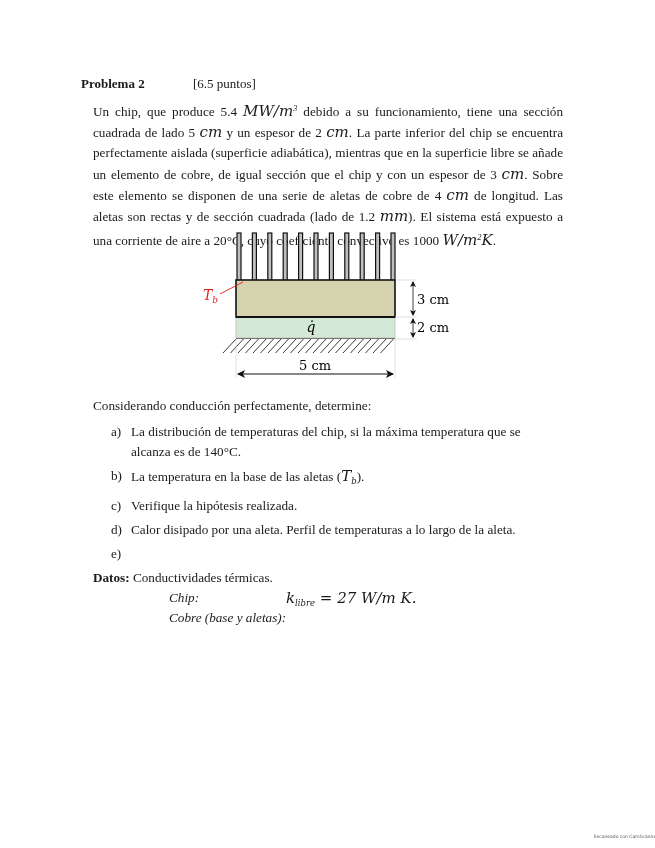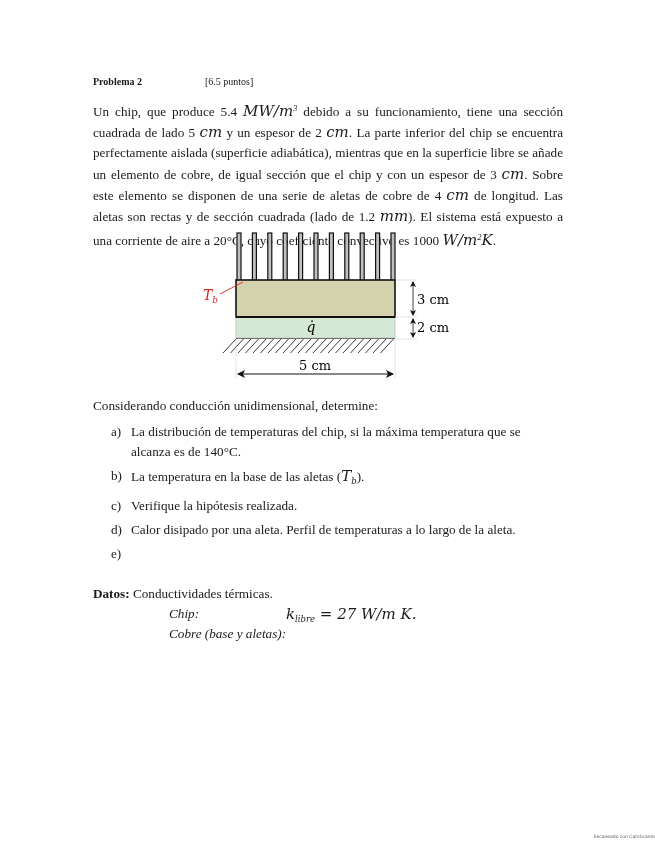--- a/index.html
+++ b/index.html
@@ -1,32 +1,32 @@
 <!DOCTYPE html>
 <html><head>
   <meta charset="utf-8">
   <style>
     html, body { margin: 0; padding: 0; background: #ffffff; }
     body { width: 655px; height: 848px; position: relative; overflow: hidden;
       font-family: "Liberation Serif", "DejaVu Serif", serif; color: #1a1a1a; }
     .page { position: absolute; left: 0; top: 0; width: 655px; height: 848px; }
-    .header { position: absolute; left: 93px; top: 76px; font-size: 10px; white-space: nowrap; }
+    .header { position: absolute; left: 81px; top: 76px; font-size: 13px; white-space: nowrap; }
     .header .title { font-weight: bold; display: inline-block; width: 112px; }
     .para { position: absolute; left: 93px; top: 98px; width: 470px; font-size: 13.2px;
       line-height: 20.2px; text-align: justify; }
     .para p { margin: 0; }
     .m { font-family: "DejaVu Serif", serif; font-style: italic; font-size: 15px; }
     .sup { font-size: 8.5px; vertical-align: 5px; font-style: italic; }
     .figure { position: absolute; left: 195px; top: 228px; width: 265px; height: 155px; }
     .considering { position: absolute; left: 93px; top: 398px; font-size: 13.2px; white-space: nowrap; }
     .list { position: absolute; left: 111px; top: 422px; width: 452px; font-size: 13.2px; line-height: 20.2px; margin:0; padding:0; list-style: none; }
     .list li { position: relative; padding-left: 20px; margin-bottom: 4px; }
     .list li .lbl { position: absolute; left: 0; top: 0; }
     .list li.first { margin-bottom: 4px; }
-    .datos { position: absolute; left: 93px; top: 584px; font-size: 13.2px; line-height: 20px; }
+    .datos { position: absolute; left: 93px; top: 568px; font-size: 13.2px; line-height: 20px; }
     .datos .b { font-weight: bold; }
     .row { position: relative; height: 20px; }
     .row .k { position: absolute; left: 76px; white-space: nowrap; font-style: italic; }
     .row .v { position: absolute; left: 193px; white-space: nowrap; }
     .sub { font-size: 8.5px; vertical-align: -3px; font-style: italic; font-family: "DejaVu Serif", serif; }
     .watermark { position: absolute; left: 594px; top: 834px; font-family: "DejaVu Sans", sans-serif; font-size: 4.5px; color: #555; white-space: nowrap; }
   </style>
 </head>
 <body>
 
@@ -102,21 +102,21 @@
     <line x1="218" y1="54" x2="218" y2="87" stroke="#111" stroke-width="0.8" marker-start="url(#arrs)" marker-end="url(#arrs)"></line>
     <line x1="218" y1="91" x2="218" y2="109" stroke="#111" stroke-width="0.8" marker-start="url(#arrs)" marker-end="url(#arrs)"></line>
     <text x="222" y="76" font-family="DejaVu Serif, serif" font-size="13">3 cm</text>
     <text x="222" y="104" font-family="DejaVu Serif, serif" font-size="13">2 cm</text>
     <line x1="41" y1="111" x2="41" y2="150" stroke="#ccc" stroke-width="0.6"></line>
     <line x1="200" y1="111" x2="200" y2="150" stroke="#ccc" stroke-width="0.6"></line>
     <line x1="43" y1="146" x2="198" y2="146" stroke="#111" stroke-width="1" marker-start="url(#arr)" marker-end="url(#arr)"></line>
     <text x="120" y="142" text-anchor="middle" font-family="DejaVu Serif, serif" font-size="13">5 cm</text>
   </svg>
 
-  <div class="considering">Considerando conducción unidimensional, determine:</div>
+  <div class="considering">Considerando conducción perfectamente, determine:</div>
 
   <ul class="list">
     <li class="first"><span class="lbl">a)</span><span>La distribución de temperaturas del chip, si la máxima temperatura que se alcanza es de 140°C.</span></li>
     <li><span class="lbl">b)</span><span>La temperatura en la base de las aletas (</span><span class="m">T</span><span class="sub">b</span><span>).</span></li>
     <li><span class="lbl">c)</span><span>Verifique la hipótesis realizada.</span></li>
     <li><span class="lbl">d)</span><span>Calor disipado por una aleta. Perfil de temperaturas a lo largo de la aleta.</span></li>
     <li><span class="lbl">e)</span></li>
   </ul>
 
   <div class="datos">

